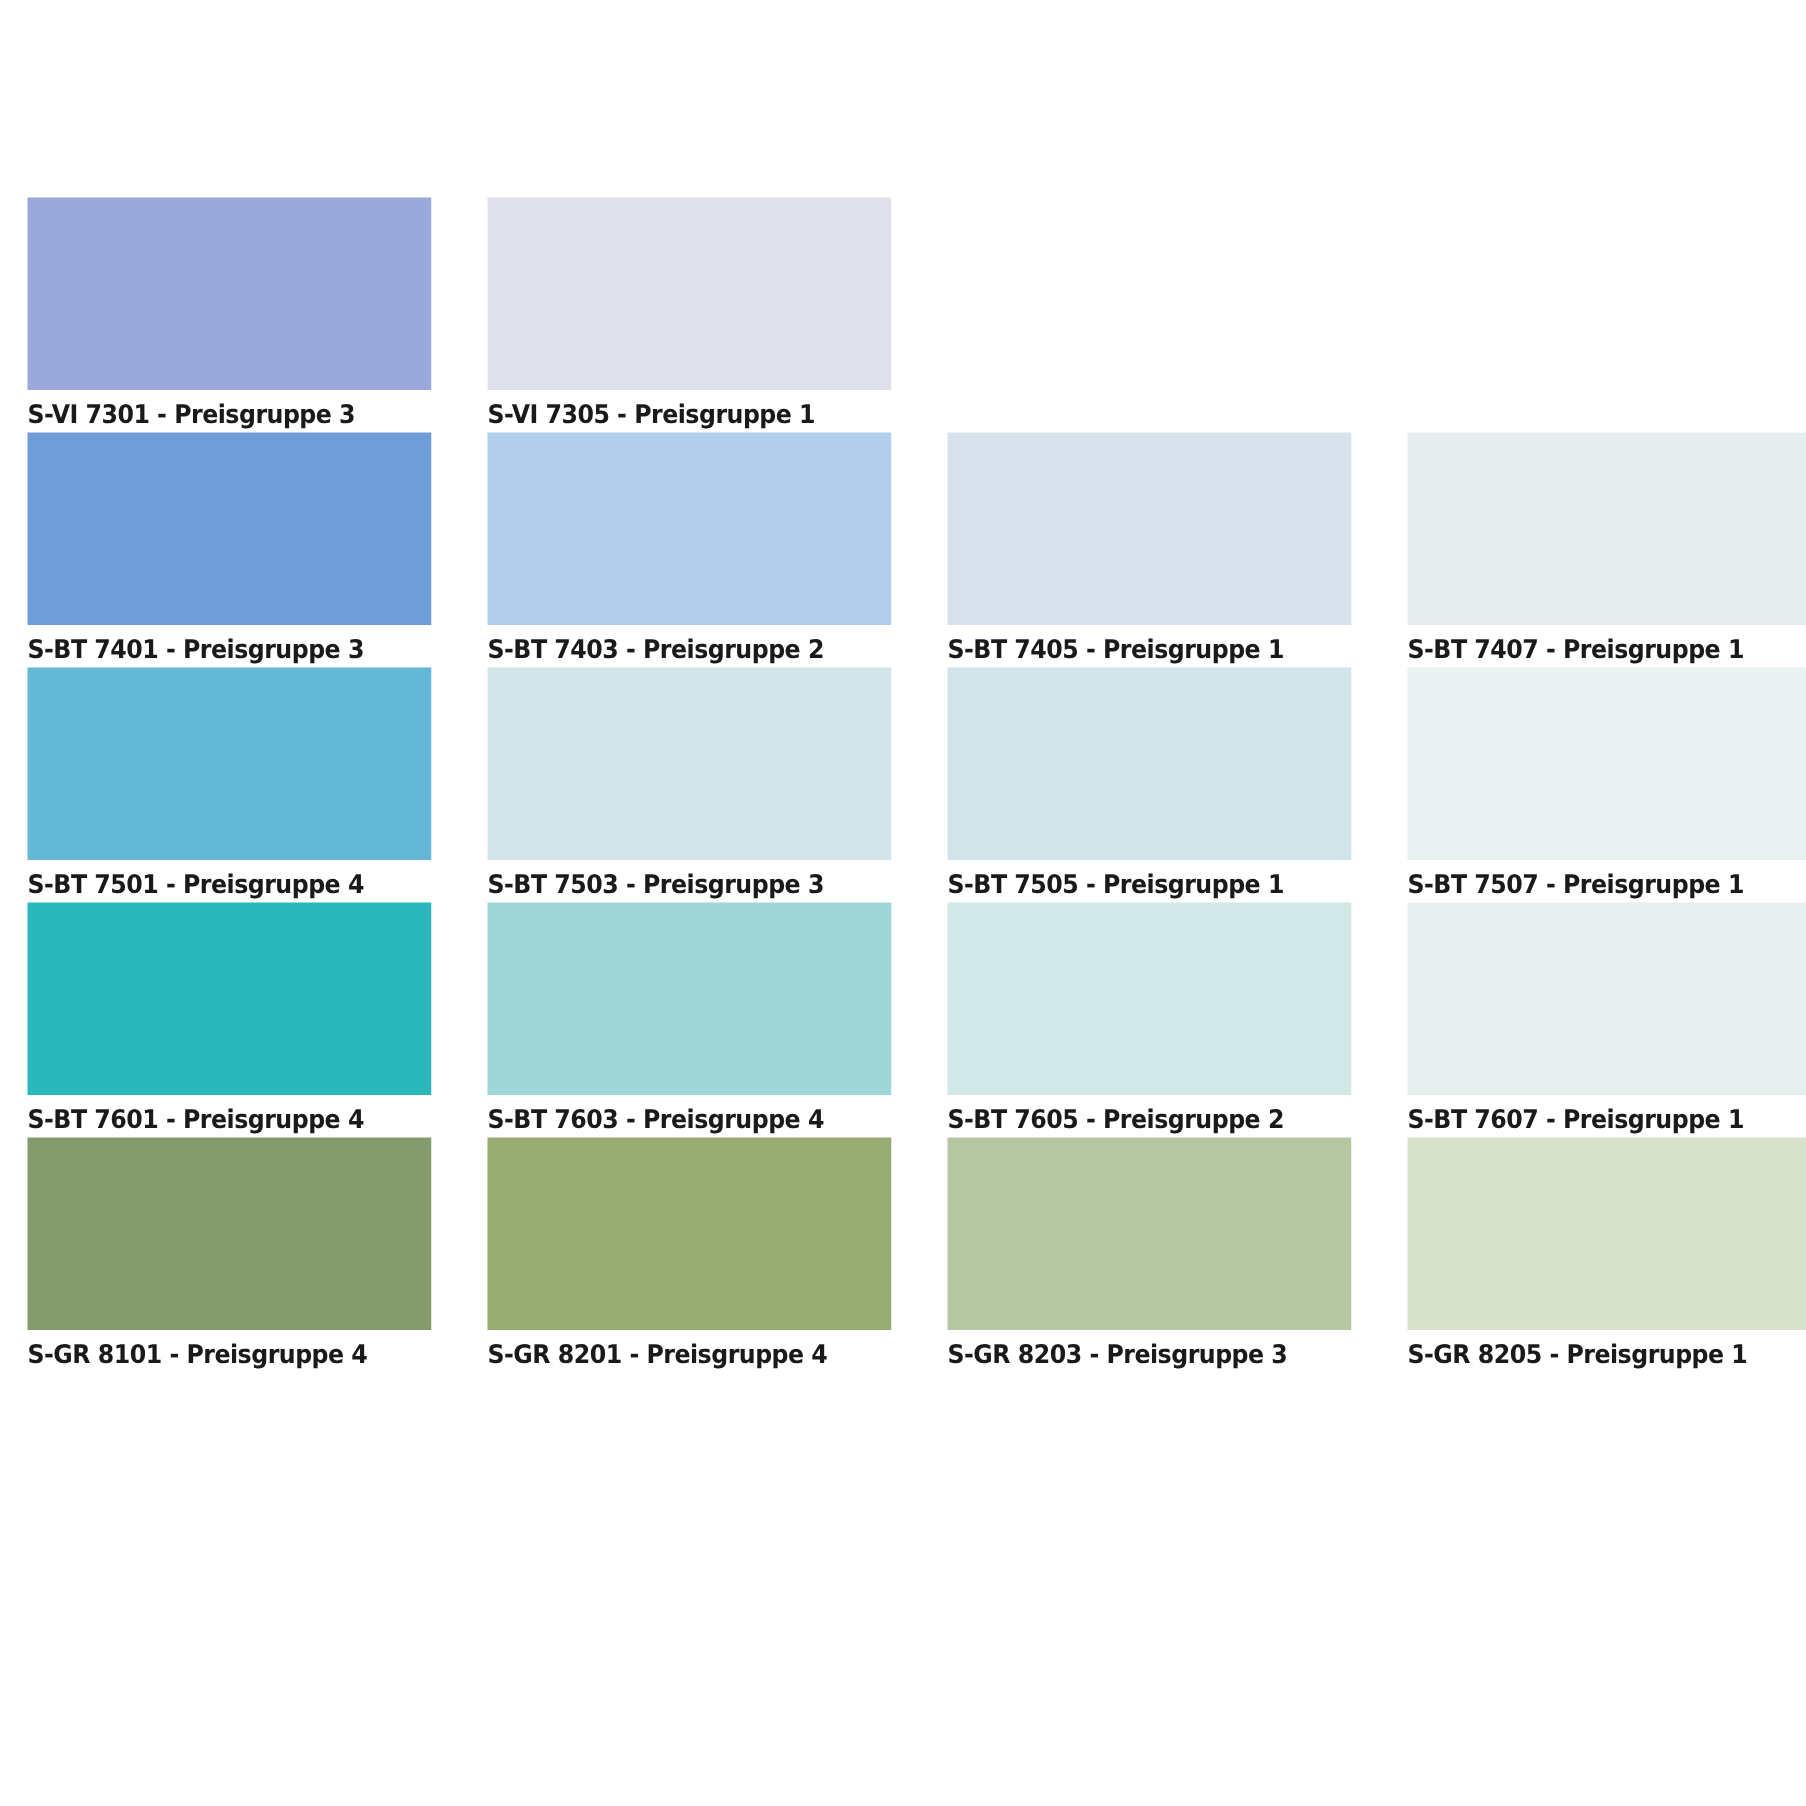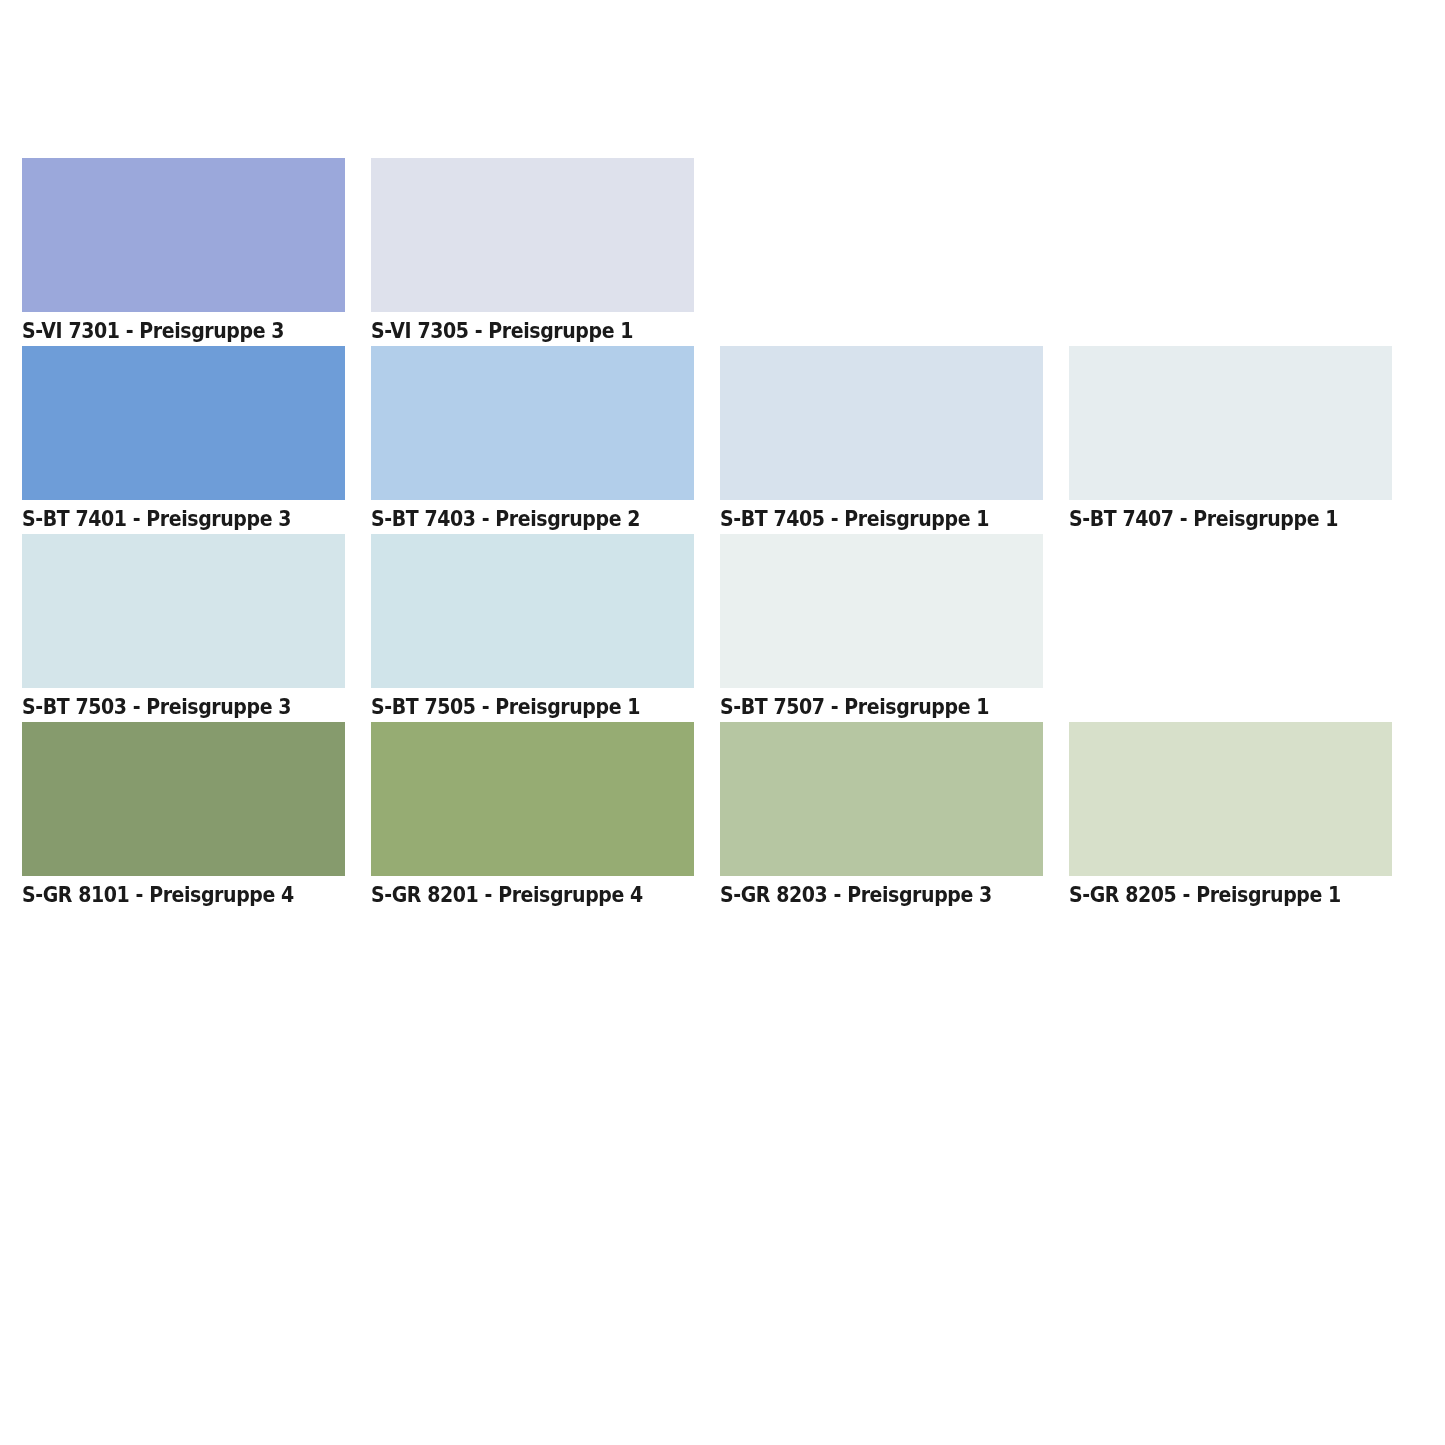--- a/index.html
+++ b/index.html
@@ -23,21 +23,21 @@
   }
 
   .swatch-row {
     display: flex;
     height: 188px;
     width: 100%;
   }
 
   .swatch-cell {
     width: 323px;
-    margin-right: 26px;
+    margin-right: 45px;
     display: flex;
     flex-direction: column;
   }
   .swatch-cell:last-child {
     margin-right: 0;
     justify-content: space-between;
   }
 
   .swatch-chip {
     width: 323px;
@@ -88,33 +88,55 @@
       <div class="swatch-label">S-BT 7405 - Preisgruppe 1</div>
     </div>
     <div class="swatch-cell">
       <div class="swatch-chip" style="background-color: rgb(230, 237, 239);"></div>
       <div class="swatch-label">S-BT 7407 - Preisgruppe 1</div>
     </div>
   </div>
 
   <div class="swatch-row">
     <div class="swatch-cell">
+      <div class="swatch-chip" style="background-color: rgb(98, 184, 214);"></div>
+      <div class="swatch-label">S-BT 7501 - Preisgruppe 4</div>
+    </div>
+    <div class="swatch-cell">
       <div class="swatch-chip" style="background-color: rgb(212, 229, 234);"></div>
       <div class="swatch-label">S-BT 7503 - Preisgruppe 3</div>
     </div>
     <div class="swatch-cell">
       <div class="swatch-chip" style="background-color: rgb(208, 228, 234);"></div>
       <div class="swatch-label">S-BT 7505 - Preisgruppe 1</div>
     </div>
     <div class="swatch-cell">
       <div class="swatch-chip" style="background-color: rgb(234, 240, 239);"></div>
       <div class="swatch-label">S-BT 7507 - Preisgruppe 1</div>
     </div>
   </div>
 
+  <div class="swatch-row">
+    <div class="swatch-cell">
+      <div class="swatch-chip" style="background-color: rgb(43, 184, 188);"></div>
+      <div class="swatch-label">S-BT 7601 - Preisgruppe 4</div>
+    </div>
+    <div class="swatch-cell">
+      <div class="swatch-chip" style="background-color: rgb(161, 214, 214);"></div>
+      <div class="swatch-label">S-BT 7603 - Preisgruppe 4</div>
+    </div>
+    <div class="swatch-cell">
+      <div class="swatch-chip" style="background-color: rgb(208, 232, 230);"></div>
+      <div class="swatch-label">S-BT 7605 - Preisgruppe 2</div>
+    </div>
+    <div class="swatch-cell">
+      <div class="swatch-chip" style="background-color: rgb(230, 239, 238);"></div>
+      <div class="swatch-label">S-BT 7607 - Preisgruppe 1</div>
+    </div>
+  </div>
 
 
   <div class="swatch-row">
     <div class="swatch-cell">
       <div class="swatch-chip" style="background-color: rgb(134, 155, 109);"></div>
       <div class="swatch-label">S-GR 8101 - Preisgruppe 4</div>
     </div>
     <div class="swatch-cell">
       <div class="swatch-chip" style="background-color: rgb(150, 172, 115);"></div>
       <div class="swatch-label">S-GR 8201 - Preisgruppe 4</div>

